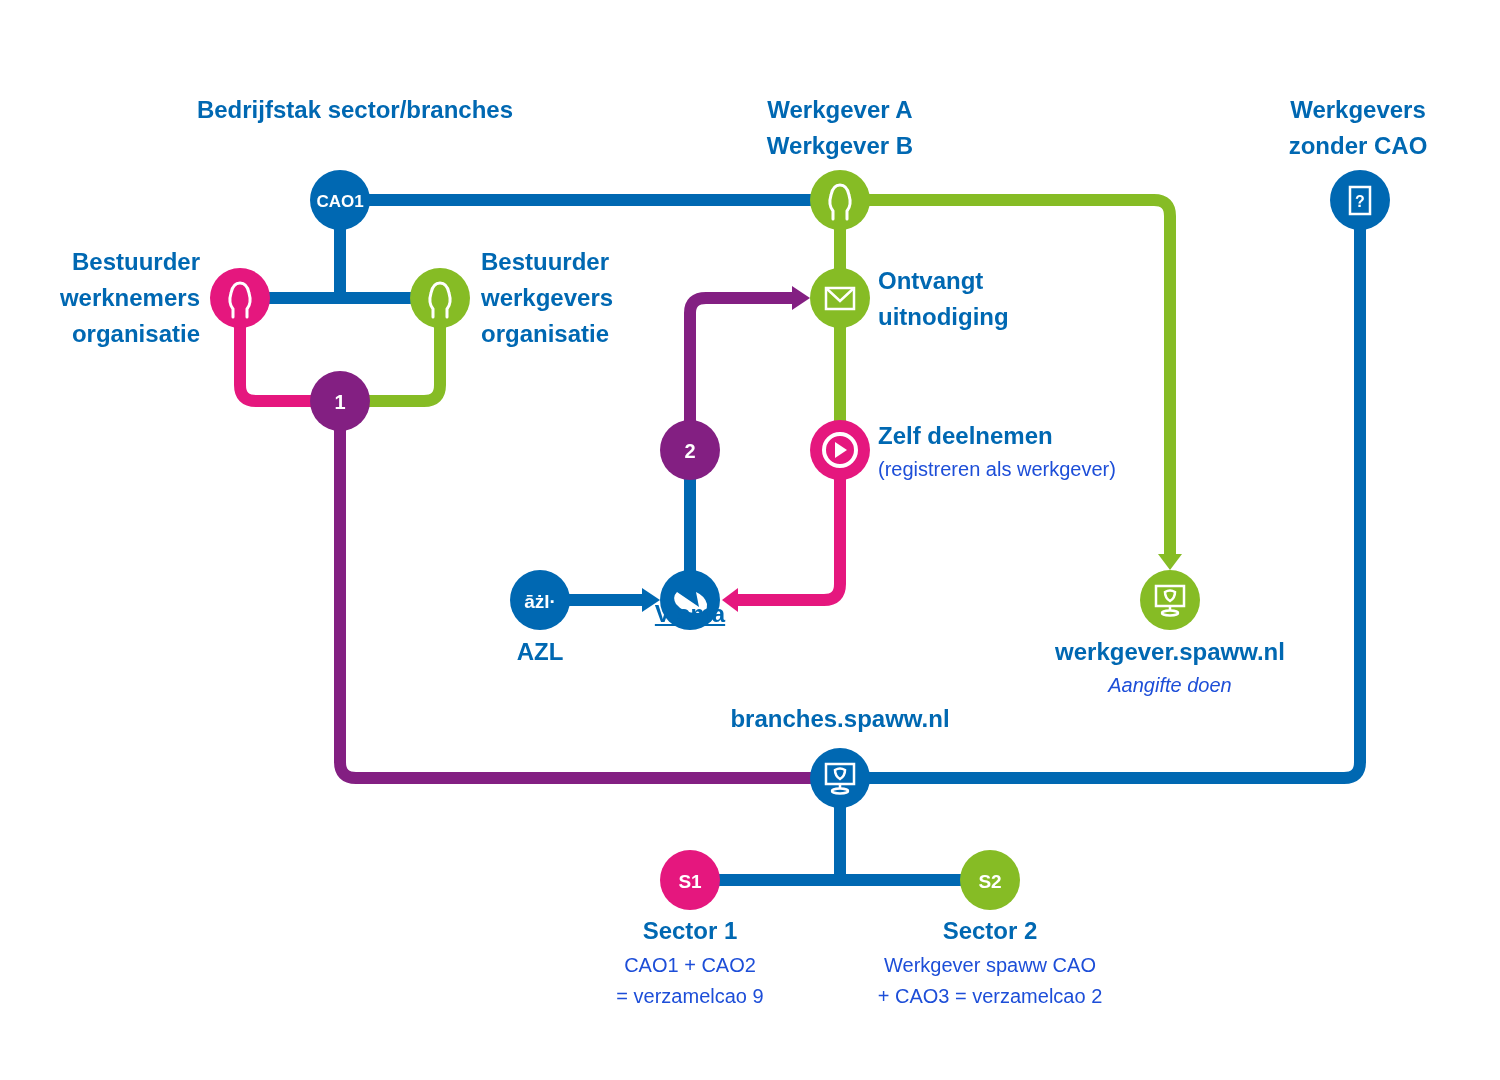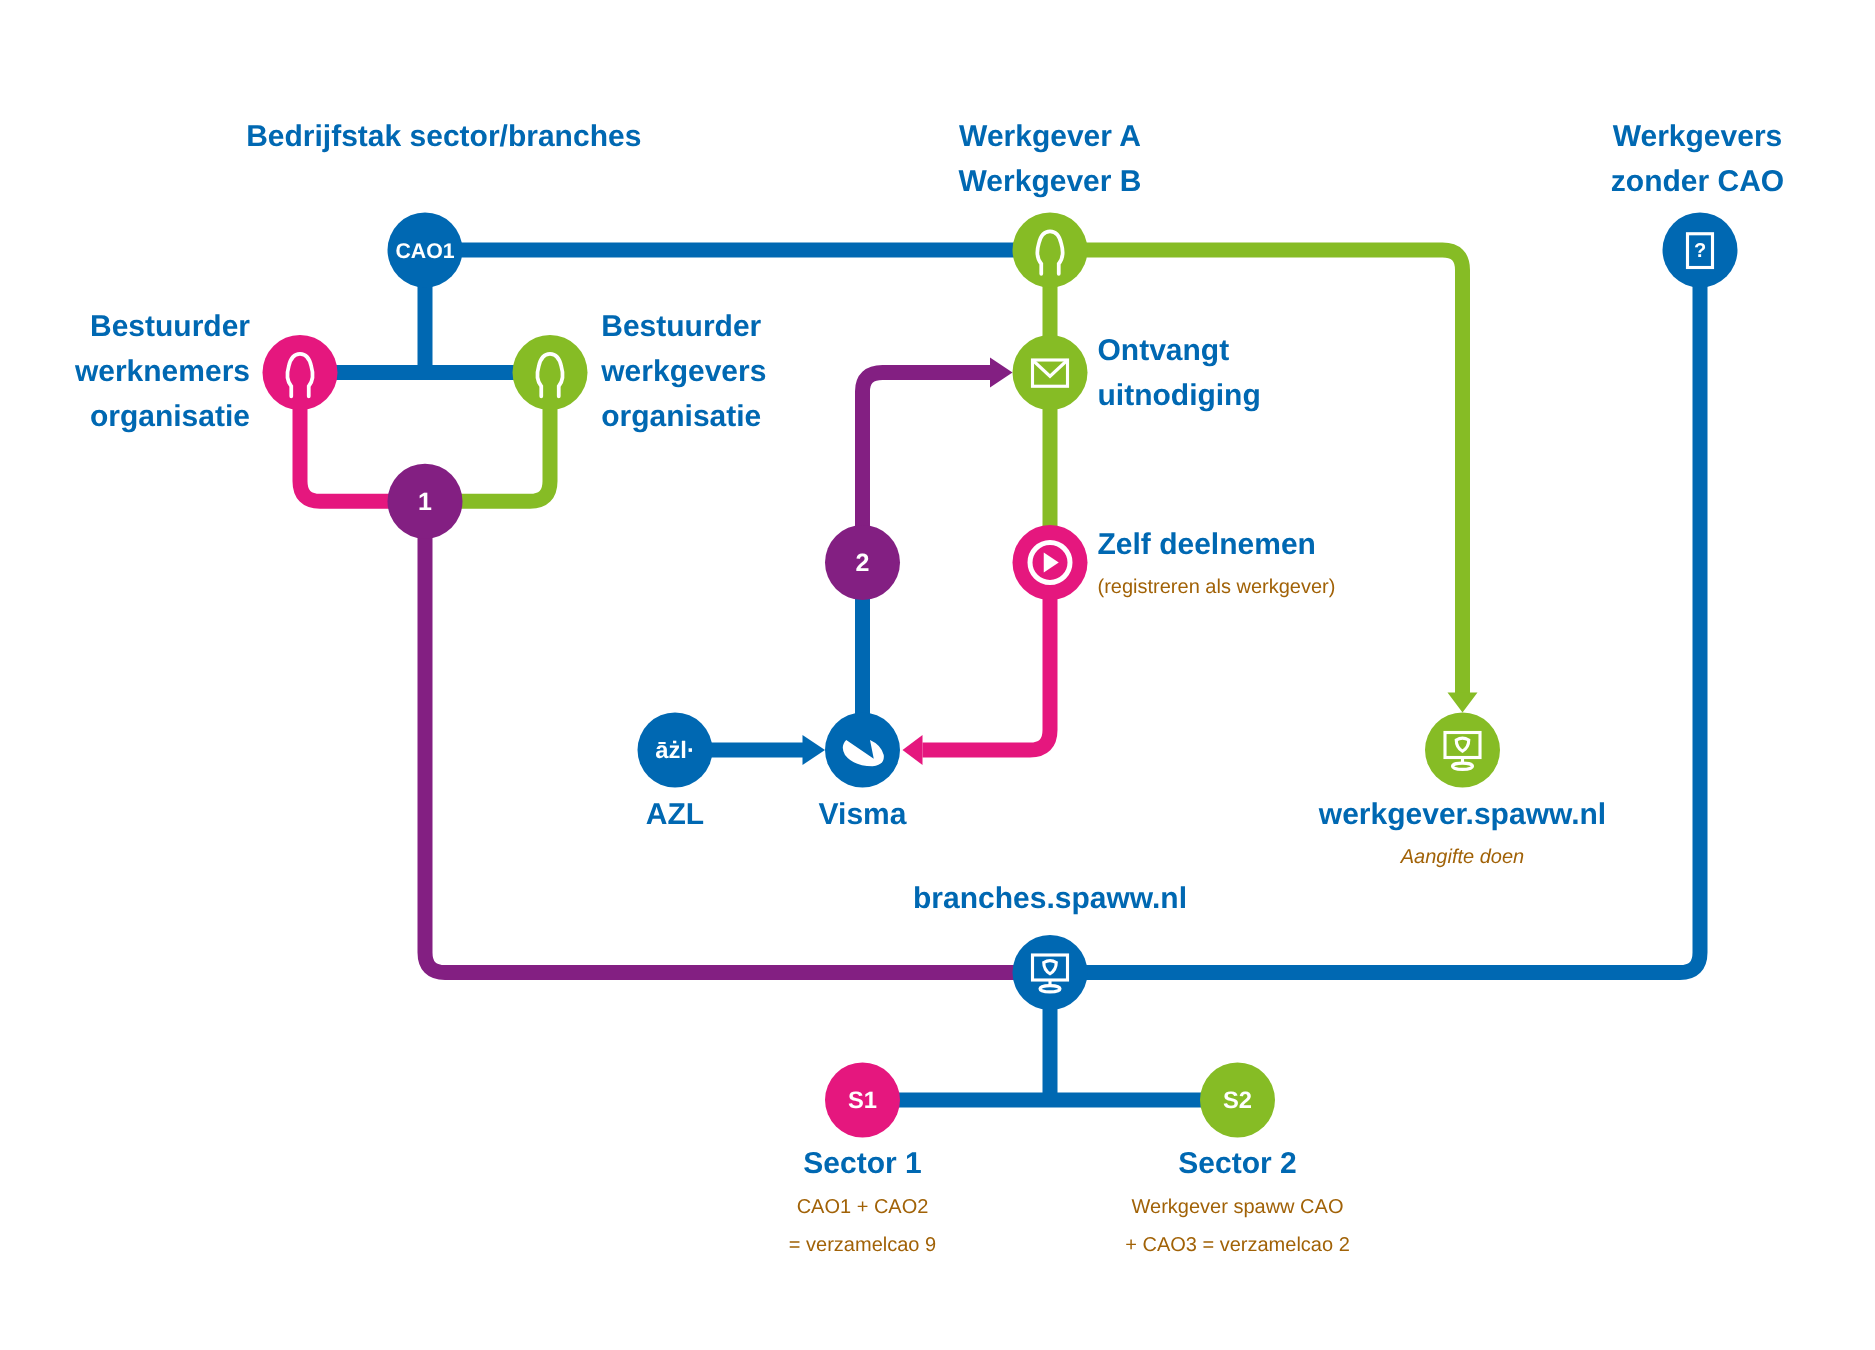--- a/index.html
+++ b/index.html
@@ -2,21 +2,21 @@
 <html><head>
 <meta charset="utf-8">
 <style>
   html, body { margin:0; padding:0; background:#ffffff; }
   body { width:1500px; height:1080px; position:relative; overflow:hidden;
          font-family:"Liberation Sans", "DejaVu Sans", sans-serif; color:#0068b2; }
   svg#diagram { position:absolute; left:0; top:0; }
   .lbl { position:absolute; font-weight:bold; font-size:24px; line-height:36px; color:#0068b2; white-space:nowrap; }
   .lbl.c { text-align:center; transform:translateX(-50%); }
   .lbl.r { text-align:right; }
-  .sub { position:absolute; font-size:16px; line-height:31px; color:#a16207; white-space:nowrap; text-align:center; transform:translateX(-50%); }
+  .sub { position:absolute; font-size:20px; line-height:31px; color:#1d4ed8; white-space:nowrap; text-align:center; transform:translateX(-50%); }
   .sub.l { transform:none; text-align:left; }
   .ntxt { font-family:"Liberation Sans", sans-serif; font-weight:bold; fill:#ffffff; text-anchor:middle; dominant-baseline:central; }
 </style>
 </head>
 <body>
 
 <svg id="diagram" width="1500" height="1080" viewBox="0 0 1500 1080">
   <defs>
     <marker id="arrBlue" markerWidth="6" markerHeight="6" refX="3" refY="3" orient="auto" markerUnits="strokeWidth">
         <path d="M0,0 L3,3 L0,6 Z" fill="#0068b2"></path>
@@ -183,21 +183,21 @@
 
 <div class="lbl" style="left:878px; top:263px;">
   <div>Ontvangt</div>
   <div>uitnodiging</div>
 </div>
 
 <div class="lbl" style="left:878px; top:418px;">Zelf deelnemen</div>
 <div class="sub l" style="left:878px; top:454px;">(registreren als werkgever)</div>
 
 <div class="lbl c" style="left:540px; top:634px;">AZL</div>
-<div class="lbl c" style="left:690px; top:634px;">Visma</div>
+<div class="lbl c" style="left:690px; top:596px;text-decoration:underline;">Visma</div>
 
 <div class="lbl c" style="left:1170px; top:634px;">werkgever.spaww.nl</div>
 <div class="sub" style="left:1170px; top:670px;font-style:italic;">Aangifte doen</div>
 
 <div class="lbl c" style="left:840px; top:701px;">branches.spaww.nl</div>
 
 <div class="lbl c" style="left:690px; top:913px;">Sector 1</div>
 <div class="sub" style="left:690px; top:950px;">
   <div>CAO1 + CAO2</div>
   <div>= verzamelcao 9</div>

